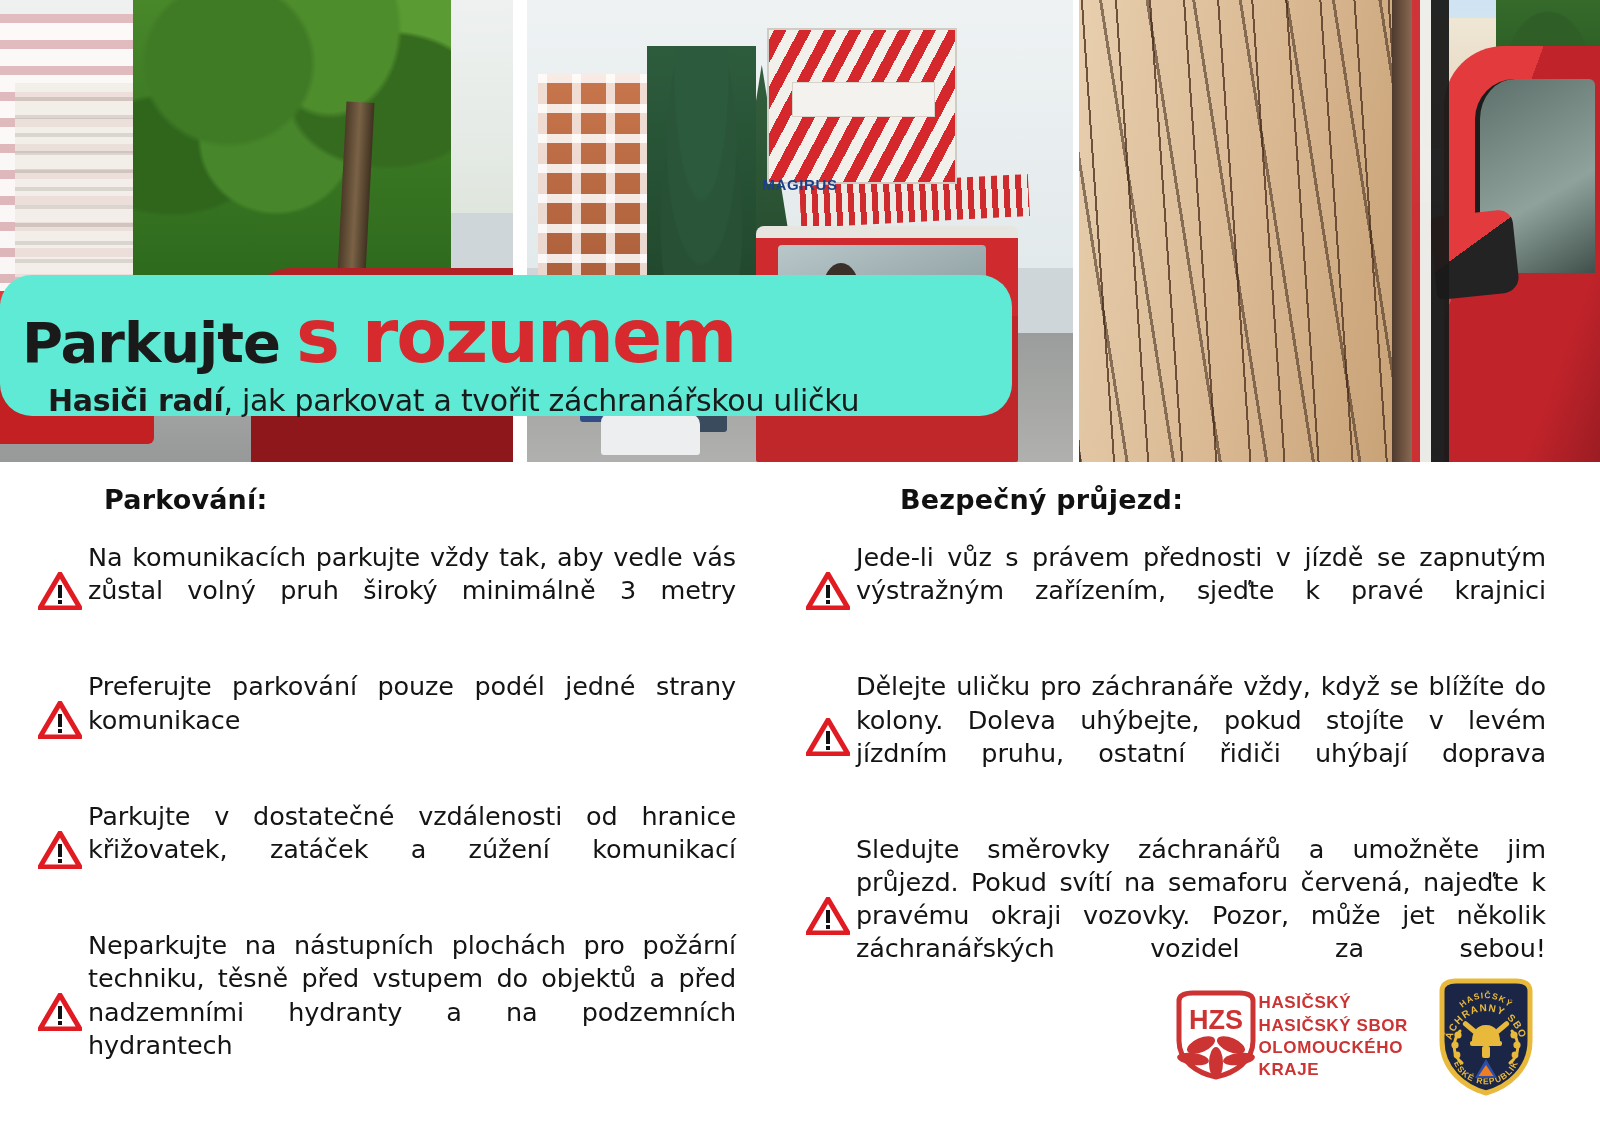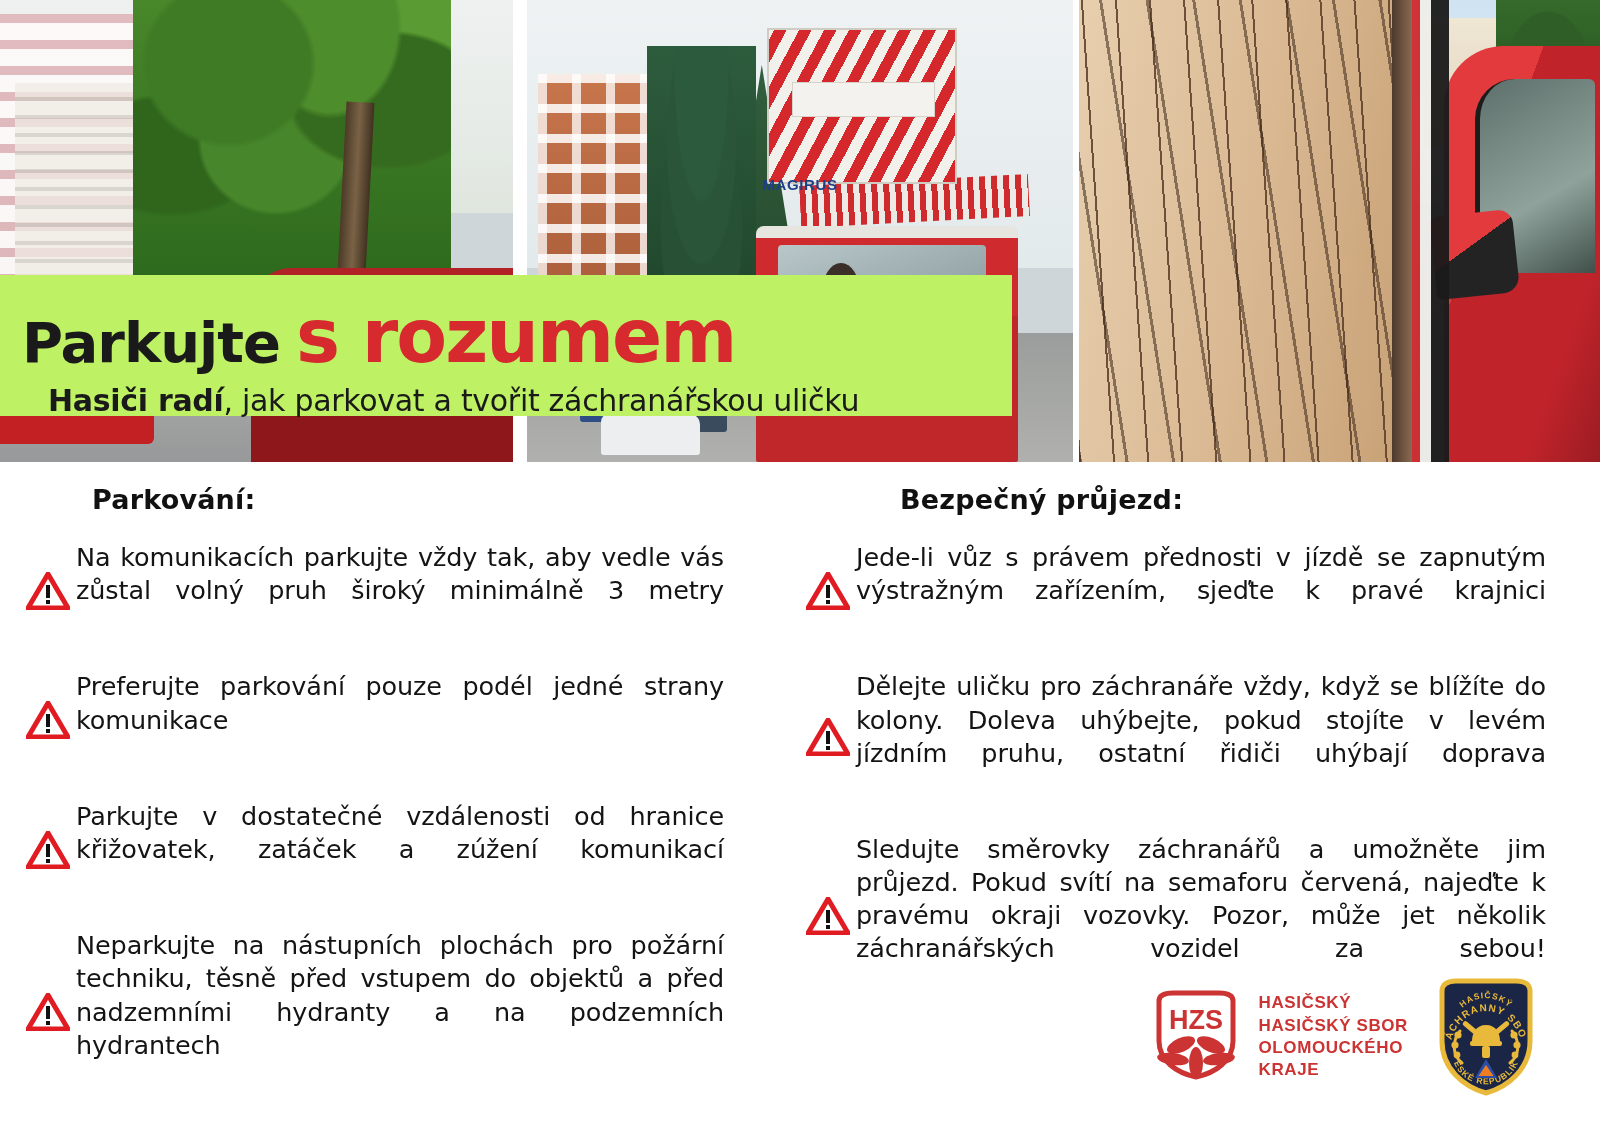--- a/index.html
+++ b/index.html
@@ -258,27 +258,28 @@
     border-radius:4px;
   }
 
   
   .title-banner {
     position: absolute;
     left: 0;
     top: 275px;
     width: 1012px;
     height: 141px;
-    background: #bef264;
+    background: #5eead4;
     z-index: 5;
     display: flex;
     flex-direction: column;
     justify-content: center;
     padding-left: 22px;
     box-sizing: border-box;
+    border-radius: 32px;
   }
   .headline {
     display: flex;
     align-items: baseline;
     line-height: .98;
     white-space: nowrap;
   }
   .headline-1 {
     font-family: "DejaVu Sans", sans-serif;
     font-weight: 700;
@@ -311,21 +312,21 @@
     left: 0;
     top: 470px;
     width: 1600px;
     height: 661px;
     display: flex;
   }
   .column {
     box-sizing: border-box;
     padding-top: 14px;
   }
-  .col-left  { width: 800px; padding-left: 20px; }
+  .col-left  { width: 800px; padding-left: 32px; }
   .col-right { width: 800px; padding-left: 0px; }
 
   .col-heading {
     font-family: "DejaVu Sans", sans-serif;
     font-weight: 700;
     font-size: 27px;
     color: #111;
     margin: 0 0 26px 72px;
     letter-spacing: .2px;
   }
@@ -369,21 +370,20 @@
     position: absolute;
     right: 62px;
     bottom: 32px;
     display: flex;
     align-items: center;
     gap: 26px;
   }
   .hzs-lockup {
     display: flex;
     align-items: center;
-    gap: 20px;
   }
   .hzs-words {
     font-family: "Liberation Sans", sans-serif;
     font-weight: 700;
     font-size: 17px;
     line-height: 1.32;
     color: #cc3333;
     letter-spacing: .6px;
   }
   .badge-wrap { width: 104px; height: 124px; }

